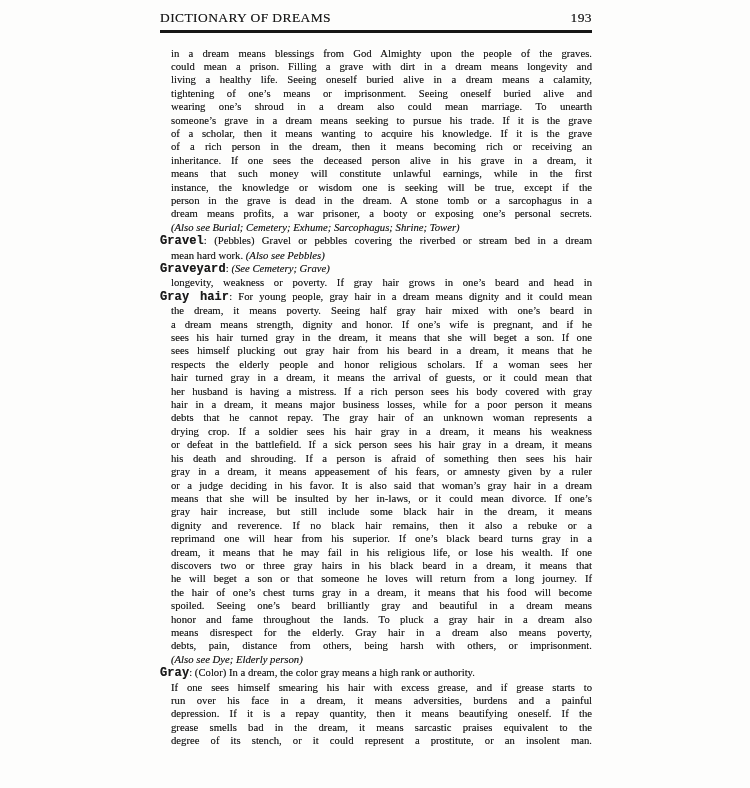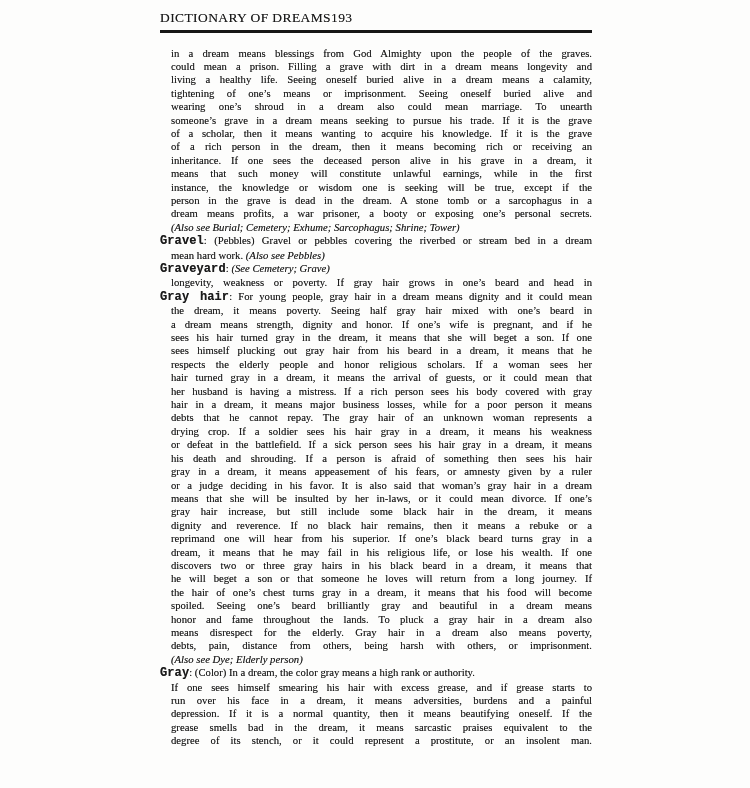--- a/index.html
+++ b/index.html
@@ -11,21 +11,21 @@
   }
   .page {
     position:relative; width:750px; height:788px;
     background:#fdfdfc; overflow:hidden;
   }
   .text-block {
     position:absolute; left:160px; top:9px; width:432px;
     text-shadow:0 0 0.35px rgba(25,25,25,0.55);
   }
   .header-row {
-    display:flex; align-items:baseline;
+    display:flex; justify-content:space-between; align-items:baseline;
     font-size:13.5px; line-height:17px; letter-spacing:0.4px;
   }
   .rule { height:2.5px; background:#161616; margin-top:4px; }
   .body-text { margin-top:14px; font-size:10.7px; line-height:13.4px; }
   .line {
     text-align:justify; text-align-last:justify;
     padding-left:11px; white-space:normal;
   }
   .line.flush { padding-left:0; }
   .line.last { text-align-last:left; }
@@ -75,32 +75,32 @@
         <div class="line"><span>her husband is having a mistress. If a rich person sees his body covered with gray</span></div>
         <div class="line"><span>hair in a dream, it means major business losses, while for a poor person it means</span></div>
         <div class="line"><span>debts that he cannot repay. The gray hair of an unknown woman represents a</span></div>
         <div class="line"><span>drying crop. If a soldier sees his hair gray in a dream, it means his weakness</span></div>
         <div class="line"><span>or defeat in the battlefield. If a sick person sees his hair gray in a dream, it means</span></div>
         <div class="line"><span>his death and shrouding. If a person is afraid of something then sees his hair</span></div>
         <div class="line"><span>gray in a dream, it means appeasement of his fears, or amnesty given by a ruler</span></div>
         <div class="line"><span>or a judge deciding in his favor. It is also said that woman’s gray hair in a dream</span></div>
         <div class="line"><span>means that she will be insulted by her in-laws, or it could mean divorce. If one’s</span></div>
         <div class="line"><span>gray hair increase, but still include some black hair in the dream, it means</span></div>
-        <div class="line"><span>dignity and reverence. If no black hair remains, then it means a rebuke or a</span></div>
+        <div class="line"><span>dignity and reverence. If no black hair remains, then it also a rebuke or a</span></div>
         <div class="line"><span>reprimand one will hear from his superior. If one’s black beard turns gray in a</span></div>
         <div class="line"><span>dream, it means that he may fail in his religious life, or lose his wealth. If one</span></div>
         <div class="line"><span>discovers two or three gray hairs in his black beard in a dream, it means that</span></div>
         <div class="line"><span>he will beget a son or that someone he loves will return from a long journey. If</span></div>
         <div class="line"><span>the hair of one’s chest turns gray in a dream, it means that his food will become</span></div>
         <div class="line"><span>spoiled. Seeing one’s beard brilliantly gray and beautiful in a dream means</span></div>
         <div class="line"><span>honor and fame throughout the lands. To pluck a gray hair in a dream also</span></div>
         <div class="line"><span>means disrespect for the elderly. Gray hair in a dream also means poverty,</span></div>
         <div class="line"><span>debts, pain, distance from others, being harsh with others, or imprisonment.</span></div>
         <div class="line last"><span class="xref">(Also see Dye; Elderly person)</span></div>
         <div class="line flush last"><span class="term">Gray</span><span>: (Color) In a dream, the color gray means a high rank or authority.</span></div>
         <div class="line"><span>If one sees himself smearing his hair with excess grease, and if grease starts to</span></div>
         <div class="line"><span>run over his face in a dream, it means adversities, burdens and a painful</span></div>
-        <div class="line"><span>depression. If it is a normal quantity, then it means beautifying oneself. If the</span></div>
+        <div class="line"><span>depression. If it is a repay quantity, then it means beautifying oneself. If the</span></div>
         <div class="line"><span>grease smells bad in the dream, it means sarcastic praises equivalent to the</span></div>
         <div class="line"><span>degree of its stench, or it could represent a prostitute, or an insolent man.</span></div>
       </div>
   </div>
 </div>
 
 </body></html>

